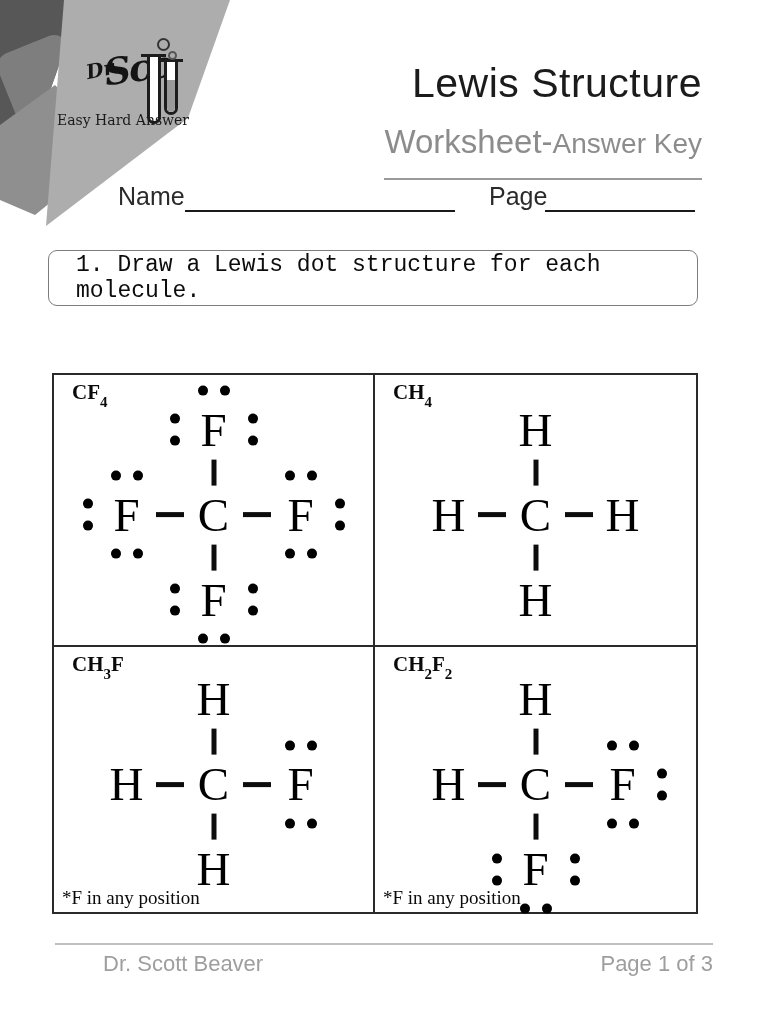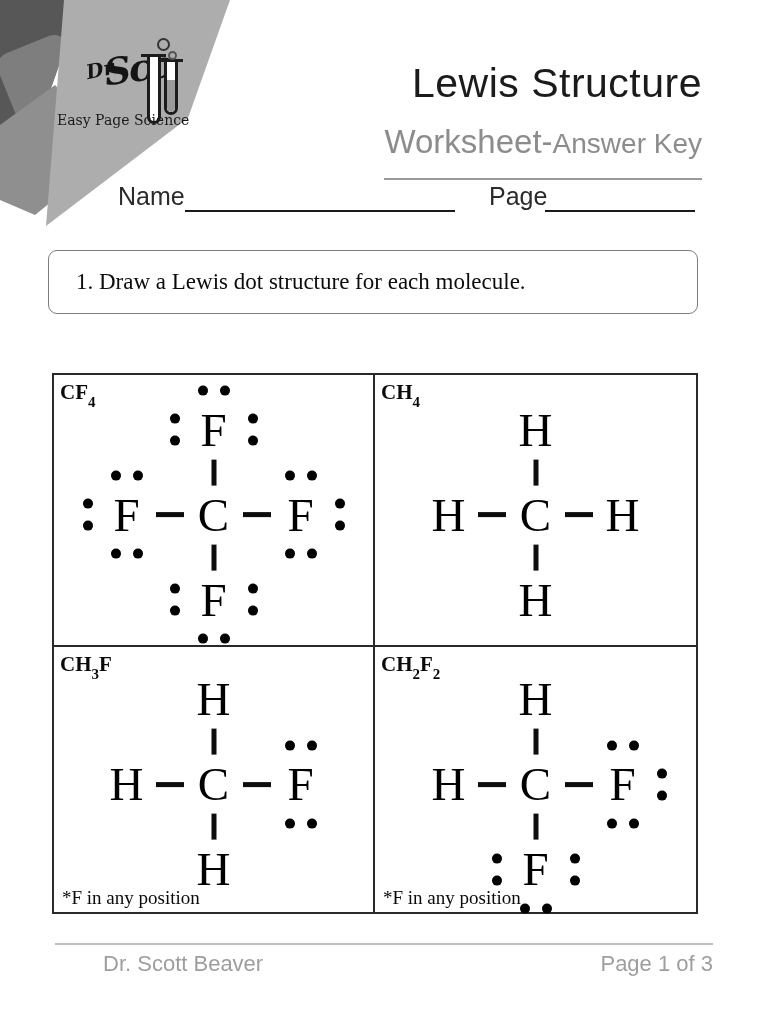--- a/index.html
+++ b/index.html
@@ -45,32 +45,32 @@
   .subtitle .main{font-size:33px;font-weight:300;}
   .subtitle .accent{font-size:28px;font-weight:300;}
   
   .field-label{position:absolute;font-size:25px;font-weight:300;color:#2b2b2b;}
   .name-label{left:118px;top:182px;}
   .date-label{left:489px;top:182px;}
   .blank-line{position:absolute;border-top:2px solid #1a1a1a;height:0;}
   .name-line{left:185px;top:210px;width:270px;}
   .date-line{left:545px;top:210px;width:150px;}
   
-  .instruction{position:absolute;left:48px;top:250px;width:650px;height:64px;
+  .instruction{position:absolute;left:48px;top:250px;width:650px;height:56px;
     border:1.5px solid #7d7d7d;border-radius:9px;box-sizing:border-box;
     display:flex;align-items:center;padding-left:27px;
-    font-family:Liberation Serif, serif;font-size:23px;color:#0c0c0c;background:#fff;}
+    font-family:Liberation Mono, monospace;font-size:23px;color:#0c0c0c;background:#fff;}
   
   .grid{position:absolute;left:52px;top:373px;width:646px;height:541px;
     border:2px solid #2a2a2a;box-sizing:border-box;
     display:grid;grid-template-columns:1fr 1fr;grid-template-rows:272px 1fr;}
   .cell{position:relative;background:#fff;}
   .cell-0,.cell-2{border-right:2px solid #2a2a2a;}
   .cell-0,.cell-1{border-bottom:2px solid #2a2a2a;}
-  .cell-label{position:absolute;left:6px;top:5px;font-family:"Liberation Serif",serif;
+  .cell-label{position:absolute;left:18px;top:5px;font-family:"Liberation Serif",serif;
     font-weight:bold;font-size:21px;color:#0a0a0a;}
   .cell-label sub{font-size:15px;position:relative;bottom:-3px;}
   .structure{position:absolute;left:50%;top:50%;width:310px;height:230px;
     transform:translate(-50%,-48%);}
   .atom{position:absolute;width:56px;height:56px;display:flex;align-items:center;
     justify-content:center;font-family:"Liberation Serif",serif;font-size:47px;
     color:#000;transform:translate(-50%,-50%);line-height:1;}
   .bond{position:absolute;background:#0d0d0d;transform:translate(-50%,-50%);}
   .dots{position:absolute;display:flex;gap:12px;}
   .dots.n{left:50%;top:-16px;transform:translateX(-50%);flex-direction:row;}
@@ -95,21 +95,21 @@
   <div class="art-mid"></div>
   <div class="art-light"></div>
   <span class="logo-dr">Dr.</span>
   <span class="logo-sco">Sco</span>
   <div class="tube tube-1"></div>
   <div class="tube tube-2"></div>
   <div class="tube-bar tube-bar-1"></div>
   <div class="tube-bar tube-bar-2"></div>
   <div class="bubble-1"></div>
   <div class="bubble-2"></div>
-  <span class="logo-tagline">Easy Page Science</span>
+  <span class="logo-tagline">Easy Hard Answer</span>
 </div>
 
 <div class="title">Lewis Structure</div>
 <div class="subtitle"><span class="main">Worksheet-</span><span class="accent">Answer Key</span></div>
 
 <span class="field-label name-label">Name</span>
 <div class="blank-line name-line"></div>
 <span class="field-label date-label">Page</span>
 <div class="blank-line date-line"></div>
 

